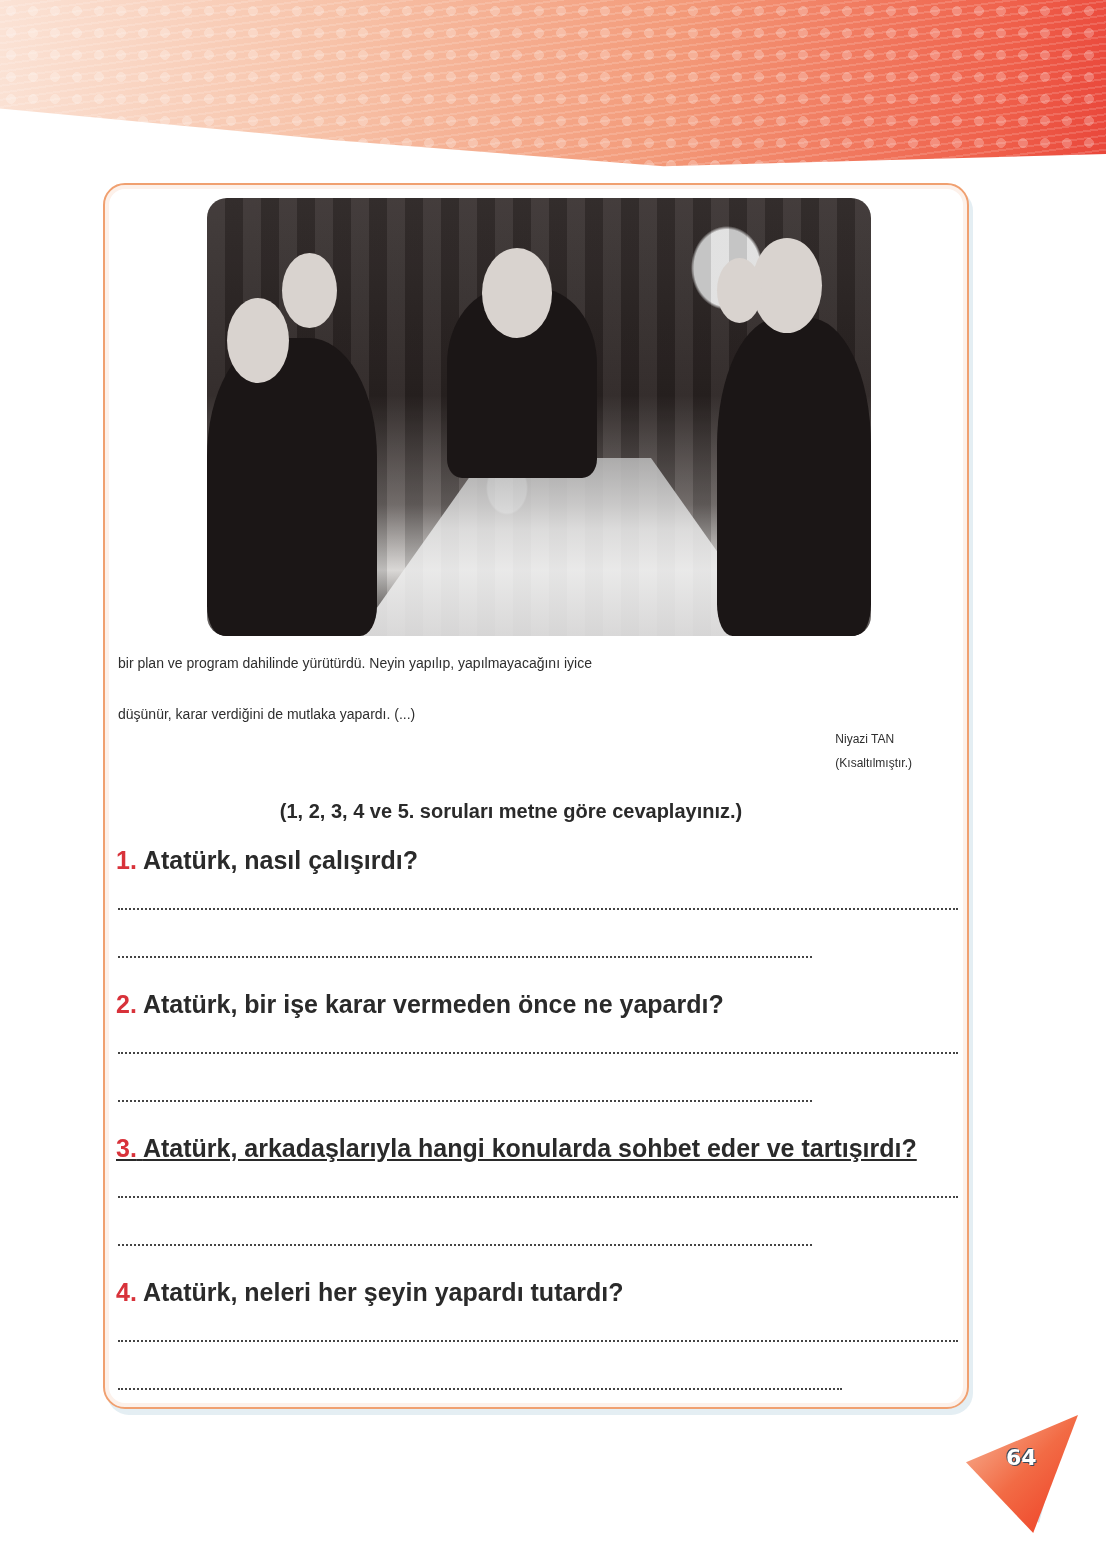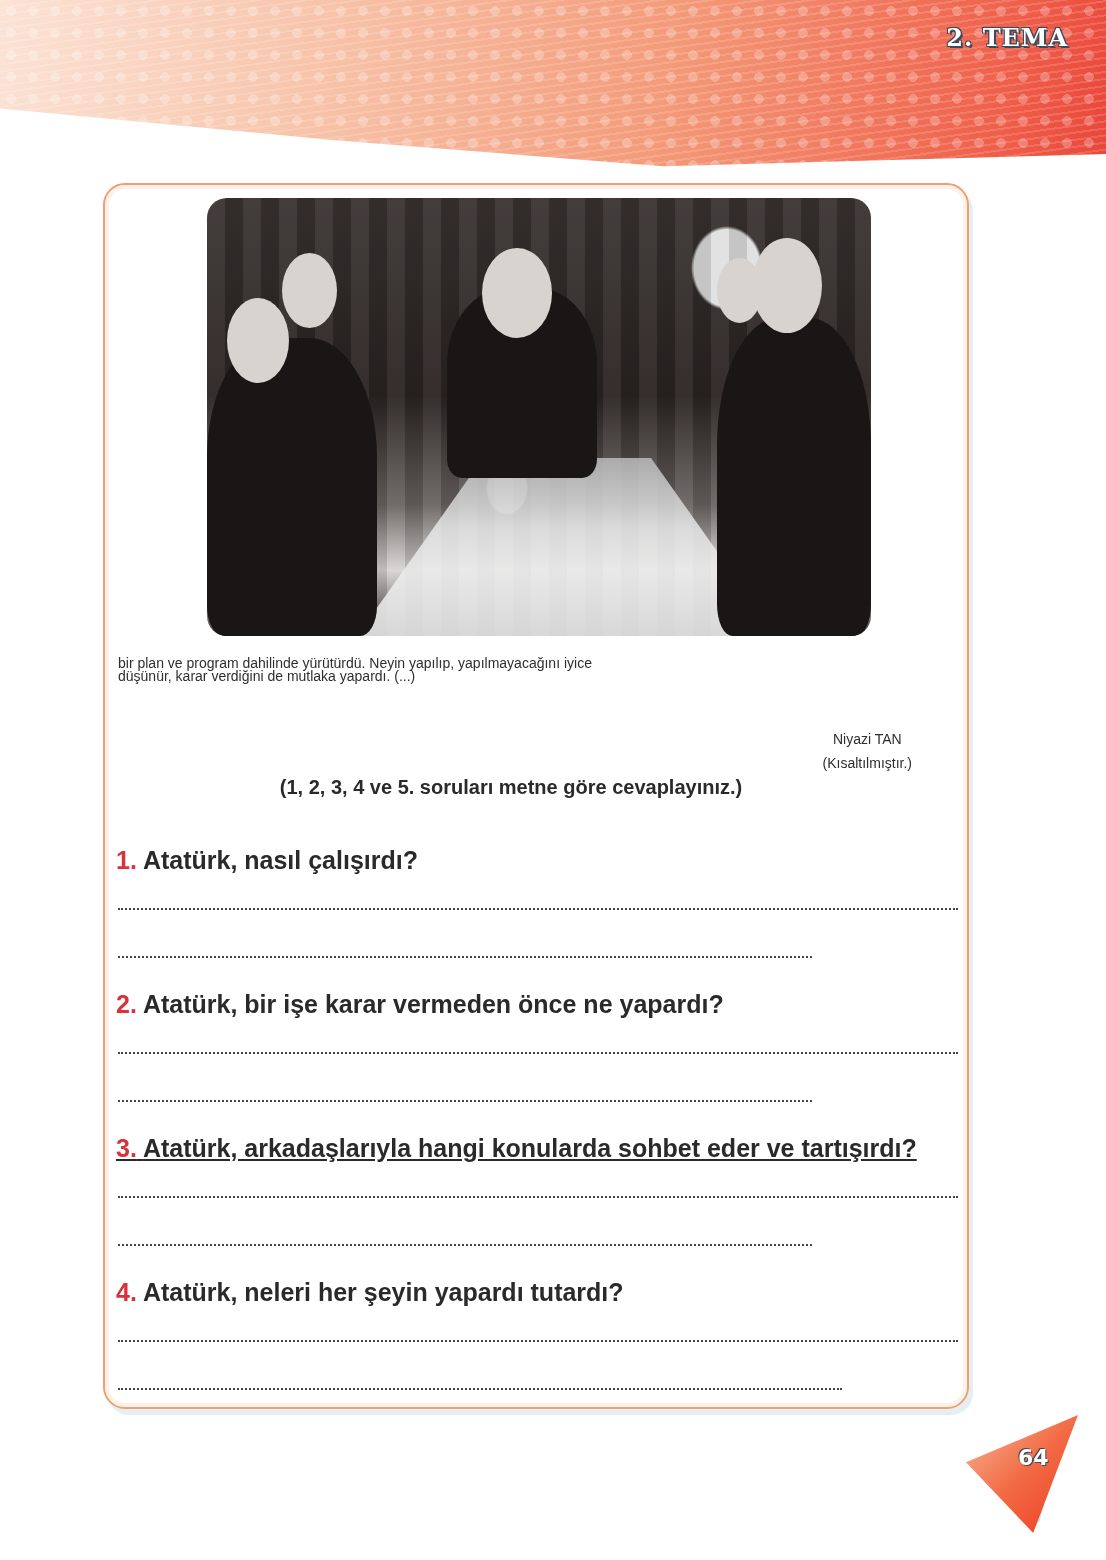--- a/index.html
+++ b/index.html
@@ -30,44 +30,43 @@
     overflow:hidden; }
   .photo .curtain { position:absolute; inset:0;
     background: repeating-linear-gradient(90deg, rgba(255,255,255,0.05) 0 18px, rgba(0,0,0,0.12) 18px 36px); }
   .photo .table { position:absolute; left:150px; top:260px; width:420px; height:178px;
     background: linear-gradient(180deg, #bbb 0%, #e8e8e8 40%, #f3f3f3 100%);
     clip-path: polygon(30% 0, 70% 0, 100% 100%, 0 100%); opacity:0.85; }
   .photo .p { position:absolute; background:#1b1616; border-radius:40% 40% 10% 10%; }
   .photo .face { position:absolute; background:#d9d3cf; border-radius:50%; }
   .text { position:absolute; left:118px; font-size:14px; color:#2e2e2e; }
   .line1 { top:655px; }
-  .line2 { top:668px; }
-  .author { position:absolute; right:194px; top:727px; text-align:center; font-size:14px; line-height:24px; color:#2e2e2e; }
-  .instruction { position:absolute; left:0; width:1022px; text-align:center; top:776px; font-size:20px; font-weight:bold; color:#2a2a2a; }
+  .line2 { top:706px; }
+  .author { position:absolute; right:194px; top:727px; text-align:left; font-size:12px; line-height:24px; color:#2e2e2e; }
+  .instruction { position:absolute; left:0; width:1022px; text-align:center; top:800px; font-size:20px; font-weight:bold; color:#2a2a2a; }
   .q { position:absolute; left:116px; font-size:25px; font-weight:bold; color:#2a2a2a; }
   .q .num { color:#d8323a; }
   .dots { position:absolute; left:118px; height:0; border-bottom:2px dotted #444; }
   .pagenum { position:absolute; left:966px; top:1415px; width:112px; height:118px; }
   .tri-back { position:absolute; left:10px; top:8px; width:90px; height:100px; background:#d6e6ee;
     clip-path: polygon(0 45%, 100% 0, 70% 100%); }
   .tri { position:absolute; left:0; top:0; width:112px; height:118px;
     background: linear-gradient(135deg, #f8b99b 0%, #f26b45 50%, #ee3b22 100%);
     clip-path: polygon(0 40%, 100% 0, 60% 100%); }
   .pn-text { position:absolute; left:40px; top:30px; color:#fff; font-weight:bold; font-size:22px;
-    font-family:"DejaVu Sans", sans-serif; text-shadow:1px 1px 0 #3a4a5a, -1px -1px 0 #3a4a5a;margin-left:12px; }
+    font-family:"DejaVu Sans", sans-serif; text-shadow:1px 1px 0 #3a4a5a, -1px -1px 0 #3a4a5a; }
 </style>
 </head>
 <body>
 
 <div class="banner">
   <div class="banner-dots"></div>
   <div class="banner-waves"></div>
 </div>
 <div class="tema">
-  <div class="tema-num">2. TEMA</div>
 </div>
 
 <div class="card"></div>
 
 <div class="photo">
   <div class="curtain"></div>
   <div class="table"></div>
   <div class="p" style="left:240px;top:90px;width:150px;height:190px;"></div>
   <div class="face" style="left:275px;top:50px;width:70px;height:90px;"></div>
   <div class="p" style="left:0px;top:140px;width:170px;height:298px;"></div>

